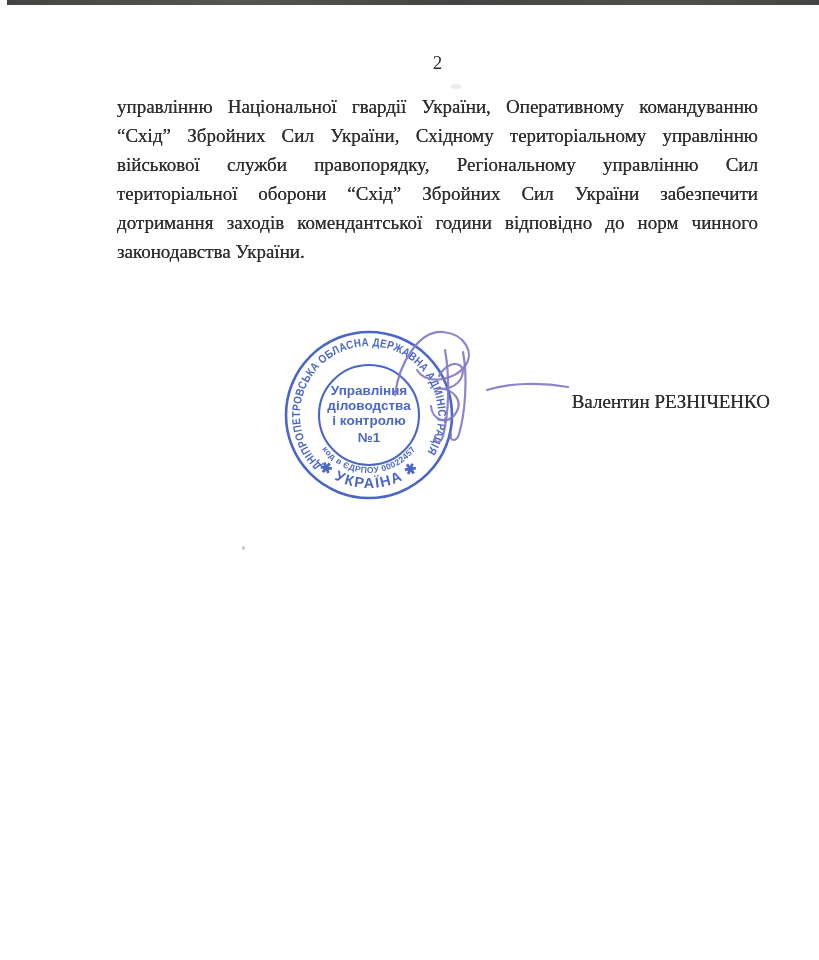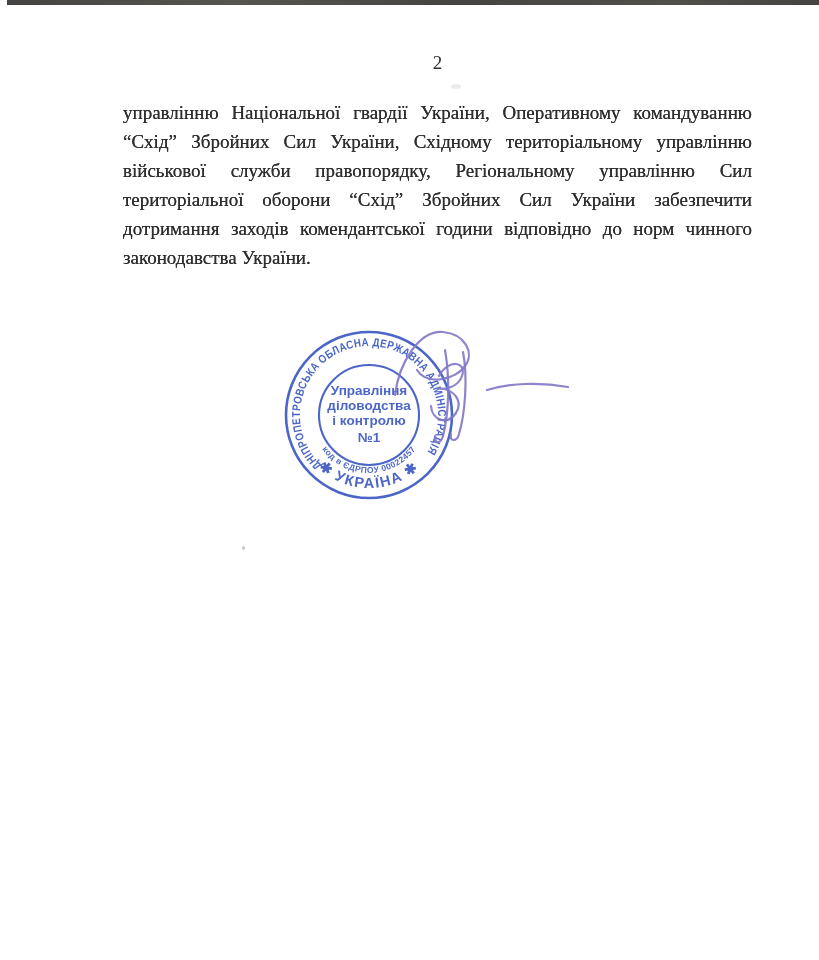--- a/index.html
+++ b/index.html
@@ -19,21 +19,21 @@
   }
   .pagenum{
     position:absolute;top:52px;left:105px;width:665px;
     text-align:center;font-size:19px;
   }
   .bodytext{
     position:absolute;top:80px;left:105px;width:665px;
     font-size:19px;line-height:29px;text-align:justify;
     text-shadow:0 0 .4px currentColor;
   }
-  .bodytext p{margin:18px;}
+  .bodytext p{margin:12px;}
   .bodytext p.indented{text-indent:38px;}
   .sig-title{
     position:absolute;top:352px;left:105px;
     font-size:19px;line-height:23.5px;text-shadow:0 0 .4px currentColor;
   }
   .signer{
     position:absolute;top:390px;right:49px;
     font-size:19px;line-height:23px;text-shadow:0 0 .4px currentColor;
   }
   .stamp{position:absolute;left:259px;top:305px;width:220px;height:220px;opacity:.92;}
@@ -52,20 +52,21 @@
 
   <div class="topbar"></div>
 
   <div class="pagenum">2</div>
 
   <div class="bodytext">
     <p>управлінню Національної гвардії України, Оперативному командуванню “Схід” Збройних Сил України, Східному територіальному управлінню військової служби правопорядку, Регіональному управлінню Сил територіальної оборони “Схід” Збройних Сил України забезпечити дотримання заходів комендантської години відповідно до норм чинного законодавства України.</p>
   </div>
 
 
+  <div class="signer">Валентин РЕЗНІЧЕНКО</div>
 
   <svg class="stamp" viewBox="0 0 220 220" xmlns="http://www.w3.org/2000/svg" aria-hidden="true">
     <defs>
       <path id="arcTop" d="M 62.9 160.4 A 69 69 0 1 1 161.3 156.2"></path>
       <path id="arcBottom" d="M 52.1 155.0 A 74 74 0 0 0 167.9 155.0"></path>
       <path id="arcEdrpou" d="M 62.5 143.3 A 58 58 0 0 0 157.5 143.3"></path>
     </defs>
     <circle class="st-line" cx="110" cy="110" r="83" stroke-width="2.6"></circle>
     <circle class="st-line" cx="110" cy="110" r="50" stroke-width="2.1"></circle>
     <text class="st-text" font-size="11.5" letter-spacing="0.4">

